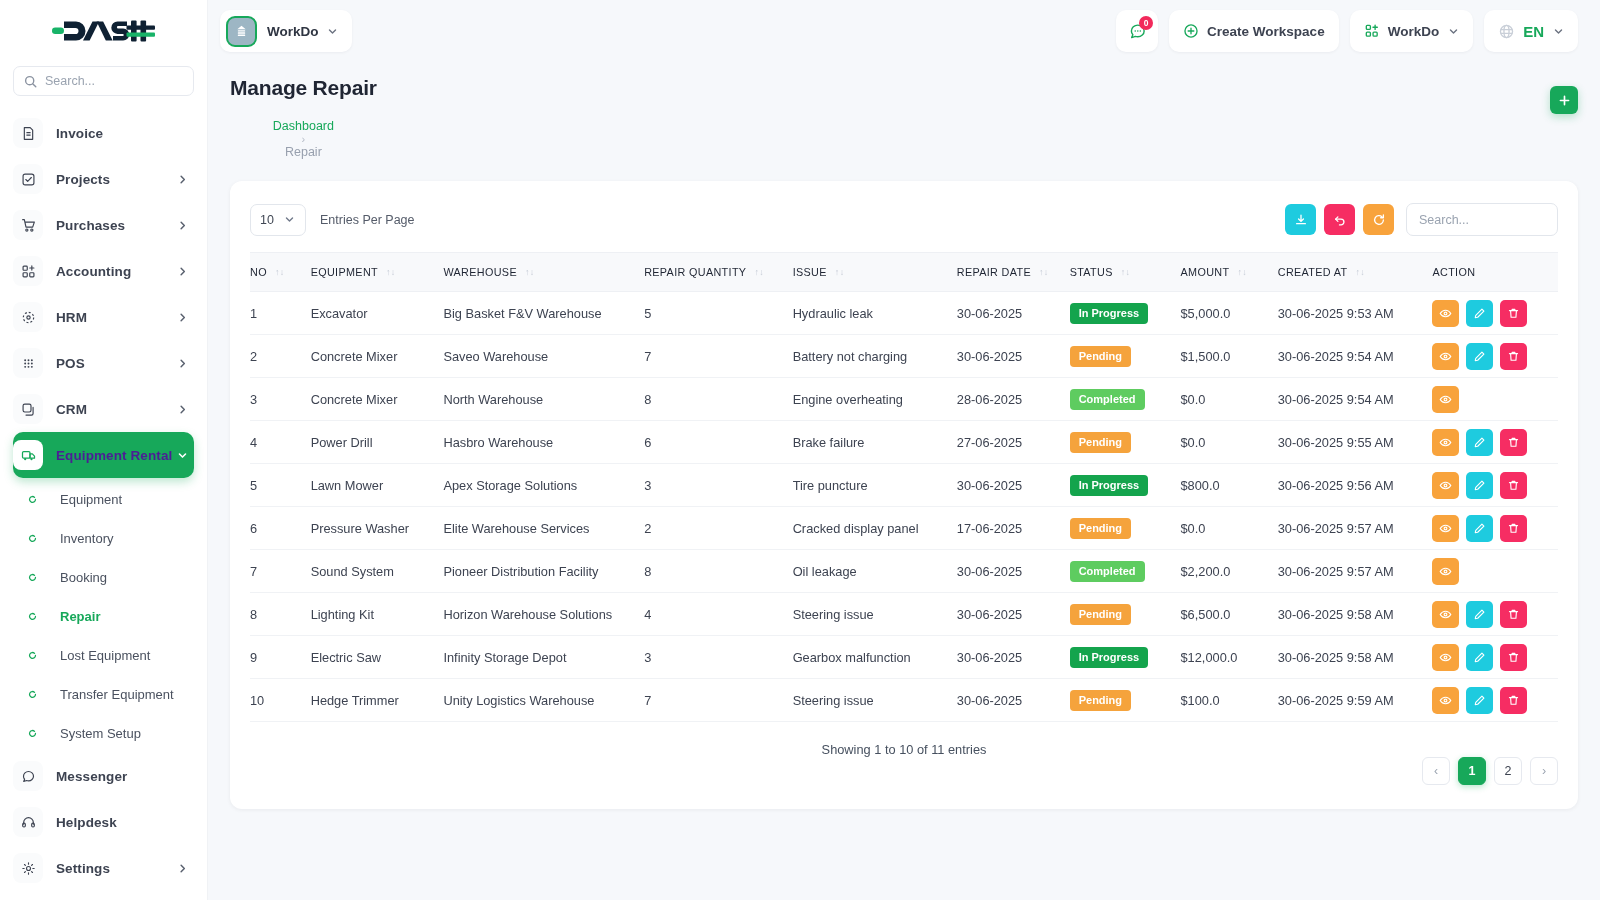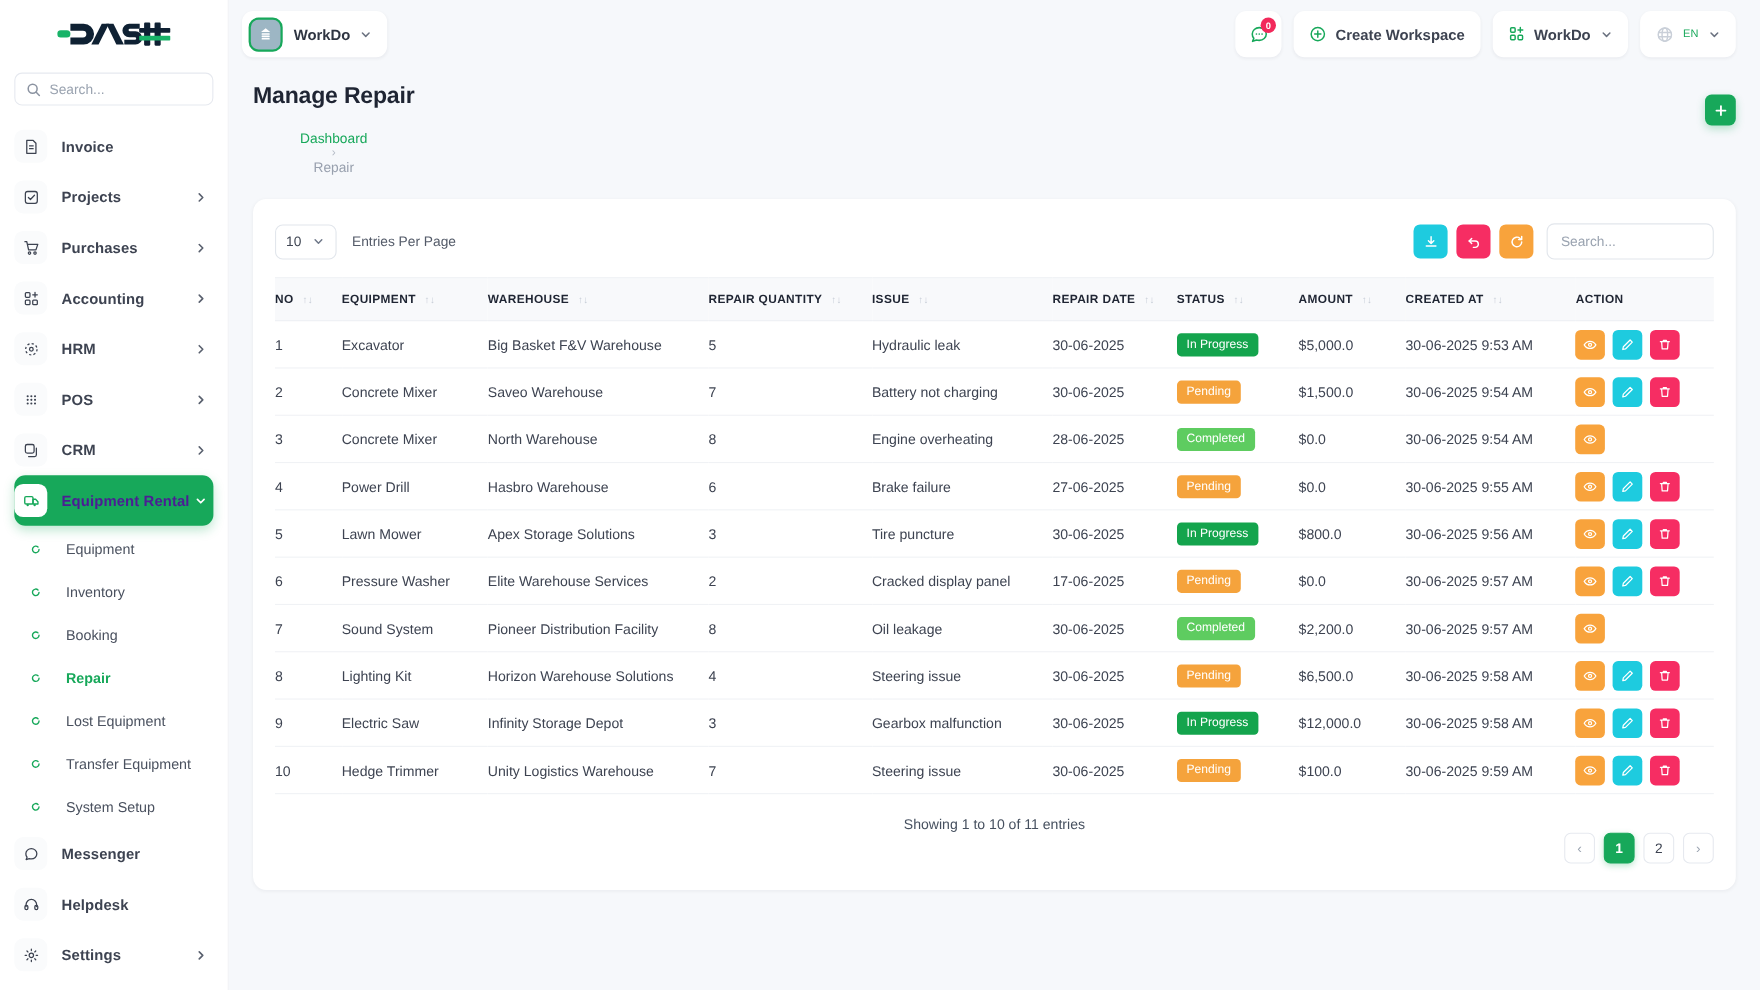--- a/index.html
+++ b/index.html
@@ -135,21 +135,21 @@
     top: 6px; right: 5px;
     background: #f2295b; color: #fff;
     font-size: 8.5px; font-weight: 700;
     min-width: 14px; height: 14px;
     border-radius: 8px;
     display: flex; align-items:center; justify-content:center;
     padding: 0 3px;
   }
   .top-btn .lbl { margin-left: 8px; }
   .top-btn .caret { margin-left: 9px; display:flex; color:#6b7280;}
-  .lang-txt { color: #17a85a; font-weight: 400; margin-left: 8px; font-size: 10px;}
+  .lang-txt { color: #17a85a; font-weight: 700; margin-left: 8px; font-size: 15px;}
 
   
   .page-head { padding: 14px 22px 0 22px; display:flex; align-items:flex-start;gap:48px;}
   .page-title { font-size: 21px; font-weight: 700; color: #1f2533; letter-spacing: -.2px;}
   .crumb { display: flex; align-items: center; margin-top: 19px; font-size: 12.5px; flex-direction: column;}
   .crumb a { color: #17a85a; text-decoration: none; cursor: pointer; font-weight:500;}
   .crumb .sep { margin: 0 9px; color: #b6bcc7; font-size: 11px;}
   .crumb .cur { color: #98a0ae; }
   .add-btn {
     width: 28px; height: 28px;
@@ -201,21 +201,21 @@
     font-size: 12.5px; color: #9aa3b0;
     cursor: text;
   }
 
   
   table { width: 100%; border-collapse: collapse; table-layout: fixed; }
   thead tr { background: #f8f9fb; }
   thead th {
     text-align: center;
     font-size: 10.8px;
-    font-weight: 700;
+    font-weight: 400;
     color: #1f2533;
     letter-spacing: .35px;
     padding: 13px 0 13px 0;
     border-top: 1px solid #eef0f4;
     border-bottom: 1px solid #eef0f4;
     white-space: nowrap;
   }
   thead th .hd { display: flex; align-items: center; }
   thead th .sort { margin-left: 8px; color: #c6ccd6; font-size: 9px; line-height: 1;
                    display: inline-flex; flex-direction: column; }
@@ -227,21 +227,21 @@
     border-bottom: 1px solid #f0f2f5;
     vertical-align: middle;
     white-space: nowrap;
   }
   tbody tr:last-child td { border-bottom: 1px solid #f0f2f5; }
 
   .badge {
     display: inline-flex; align-items: center; justify-content: center;
     height: 21px; padding: 0 9px;
     border-radius: 4px;
-    font-size: 11px; color: #fff; font-weight: 400;
+    font-size: 11px; color: #fff; font-weight: 700;
   }
   .b-inprogress { background: #14a44d; }
   .b-pending    { background: #f5a33c; }
   .b-completed  { background: #5ecc60; }
 
   .acts { display: flex; align-items: center; gap: 7px; }
   .act {
     width: 27px; height: 27px; border-radius: 5px;
     display:flex; align-items:center; justify-content:center;
     cursor: pointer;

